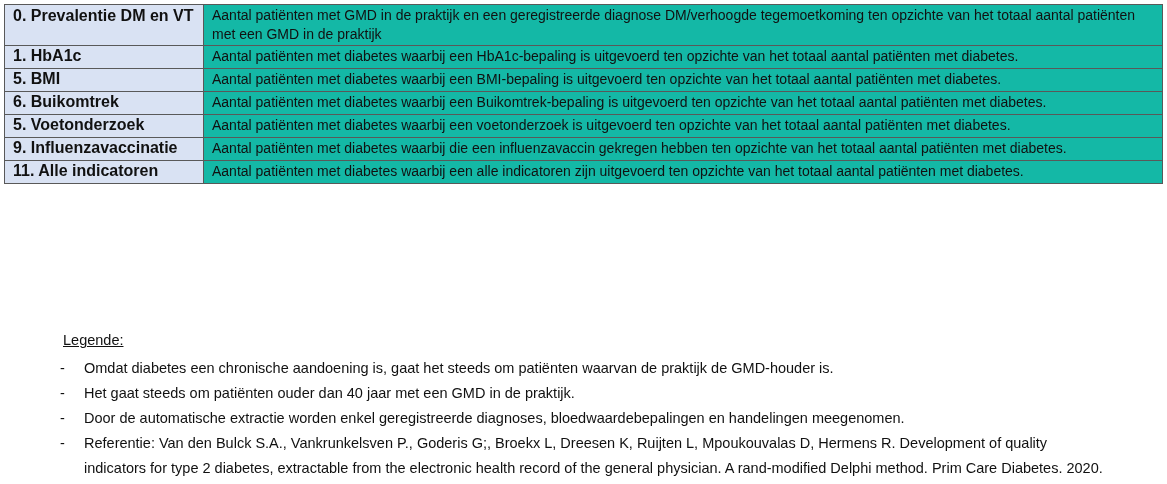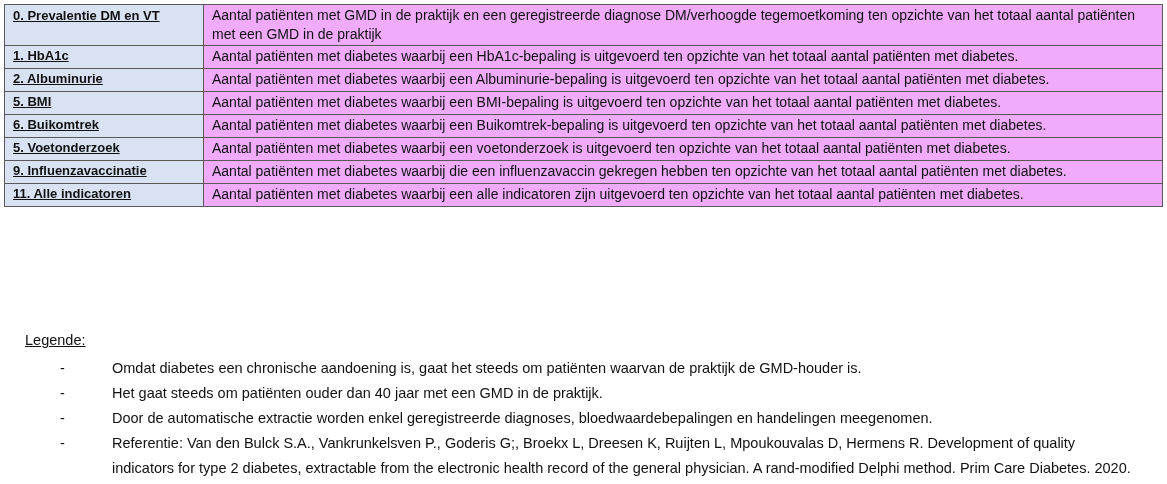--- a/index.html
+++ b/index.html
@@ -28,26 +28,25 @@
   table.indicator-table td {
     border: 1px solid #595959;
     vertical-align: middle;
     padding: 1px 6px 2px 8px;
     line-height: 18.5px;
   }
   td.label-cell {
     width: 184px;
     background: #d9e2f3;
     font-weight: bold;
-    font-size: 13px;
+    font-size: 16px;
     white-space: nowrap;
-    text-decoration: underline;
   }
   td.desc-cell {
-    background: #f0abfc;
+    background: #14b8a6;
   }
   tr.row-tall td {
     height: 36px;
   }
   tr.row-normal td {
     height: 19px;
     margin-left: 32px;
   }
   tr.row-tall td.label-cell {
     vertical-align: top;
@@ -57,56 +56,52 @@
     position: absolute;
     left: 25px;
     top: 330px;
     width: 1120px;
   }
   .legend-title {
     font-size: 14.5px;
     text-decoration: underline;
     line-height: 20px;
     margin-bottom: 6px;
+    margin-left: 38px;
   }
   .legend-item {
     display: flex;
     align-items: flex-start;
     line-height: 25px;
     font-size: 14.5px;
   }
   .legend-dash {
     flex: 0 0 24px;
     margin-left: 35px;
     text-align: left;
   }
   .legend-text {
     flex: 1 1 auto;
     max-width: 1020px;
-    margin-left: 28px;
   }
 </style>
 </head>
 <body>
 
 <div class="page">
 
   <table class="indicator-table">
     <tbody>
       <tr class="row-tall">
         <td class="label-cell">0. Prevalentie DM en VT</td>
         <td class="desc-cell">Aantal patiënten met GMD in de praktijk en een geregistreerde diagnose DM/verhoogde tegemoetkoming ten opzichte van het totaal aantal patiënten met een GMD in de praktijk</td>
       </tr>
       <tr class="row-normal">
         <td class="label-cell">1. HbA1c</td>
         <td class="desc-cell">Aantal patiënten met diabetes waarbij een HbA1c-bepaling is uitgevoerd ten opzichte van het totaal aantal patiënten met diabetes.</td>
-      </tr>
-      <tr class="row-normal">
-        <td class="label-cell">2. Albuminurie</td>
-        <td class="desc-cell">Aantal patiënten met diabetes waarbij een Albuminurie-bepaling is uitgevoerd ten opzichte van het totaal aantal patiënten met diabetes.</td>
       </tr>
       <tr class="row-normal">
         <td class="label-cell">5. BMI</td>
         <td class="desc-cell">Aantal patiënten met diabetes waarbij een BMI-bepaling is uitgevoerd ten opzichte van het totaal aantal patiënten met diabetes.</td>
       </tr>
       <tr class="row-normal">
         <td class="label-cell">6. Buikomtrek</td>
         <td class="desc-cell">Aantal patiënten met diabetes waarbij een Buikomtrek-bepaling is uitgevoerd ten opzichte van het totaal aantal patiënten met diabetes.</td>
       </tr>
       <tr class="row-normal">

